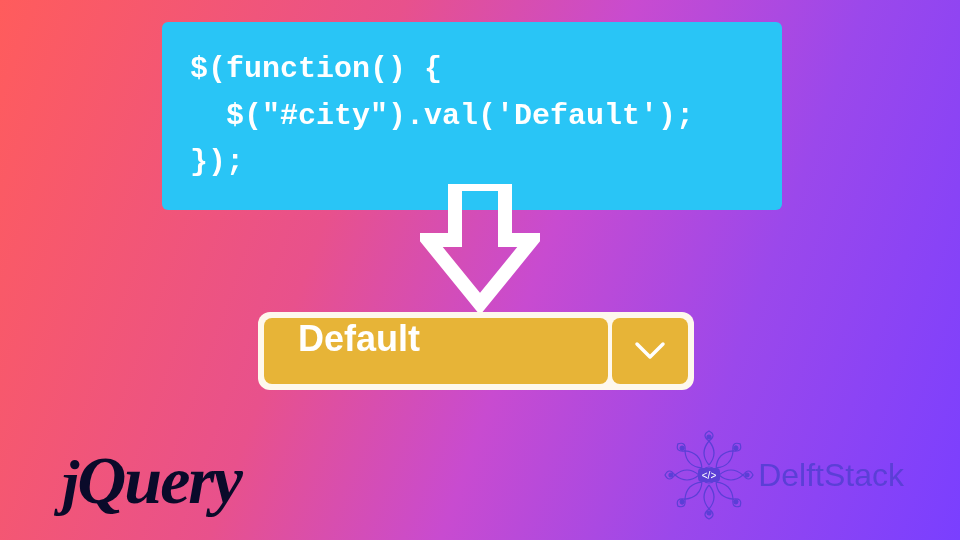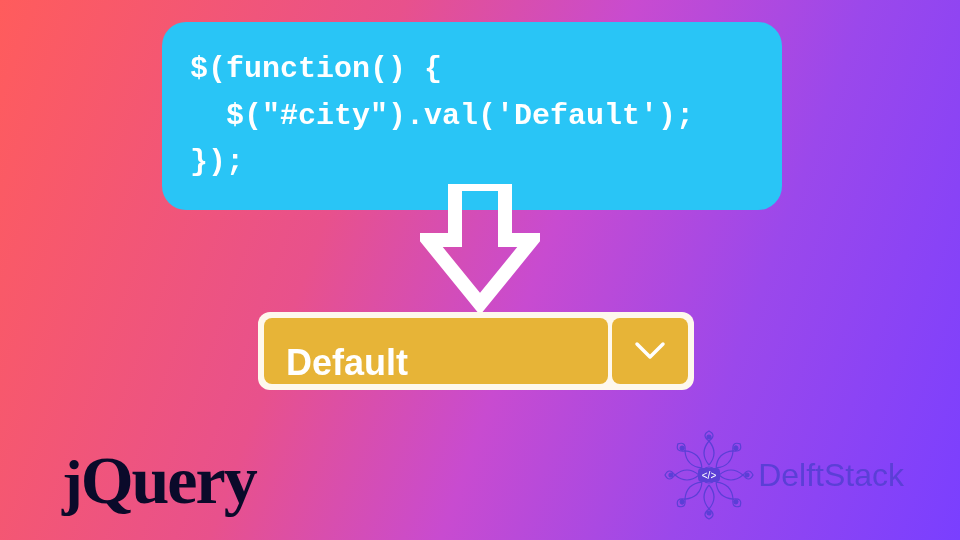--- a/index.html
+++ b/index.html
@@ -14,21 +14,21 @@
       position: relative;
       overflow: hidden;
       font-family: 'Courier New', monospace;
     }
     .code-block {
       position: absolute;
       top: 22px;
       left: 162px;
       width: 620px;
       background: #29c5f6;
-      border-radius: 24px;
+      border-radius: 6px;
       padding: 24px 28px;
       color: #ffffff;
       font-size: 30px;
       font-weight: 600;
       line-height: 1.55;
       font-family: 'Consolas', 'Courier New', monospace;
     }
     .arrow-container {
       position: absolute;
       top: 184px;
@@ -47,22 +47,22 @@
       display: flex;
       align-items: center;
       padding: 6px;
     }
     .dropdown-main {
       flex: 1;
       height: 100%;
       background: #e7b437;
       border-radius: 8px;
       display: flex;
-      align-items: flex-end;
-      padding-left: 22px;
+      align-items: flex-start;
+      padding-left: 34px;
       color: #ffffff;
       font-size: 36px;
       font-weight: 700;
       font-family: 'Arial', sans-serif;
       margin-right: 4px;
     }
     .dropdown-arrow {
       width: 76px;
       height: 100%;
       background: #e7b437;
@@ -72,20 +72,21 @@
       justify-content: center;
     }
     .jquery-logo {
       position: absolute;
       bottom: 20px;
       left: 62px;
       color: #0a0a2a;
       font-family: Georgia, serif;
       font-size: 62px;
       font-weight: bold;
+      font-style: italic;
       letter-spacing: -2px;
     }
     .jquery-q {
       font-size: 68px;
     }
     .delftstack {
       position: absolute;
       bottom: 20px;
       right: 56px;
       display: flex;

